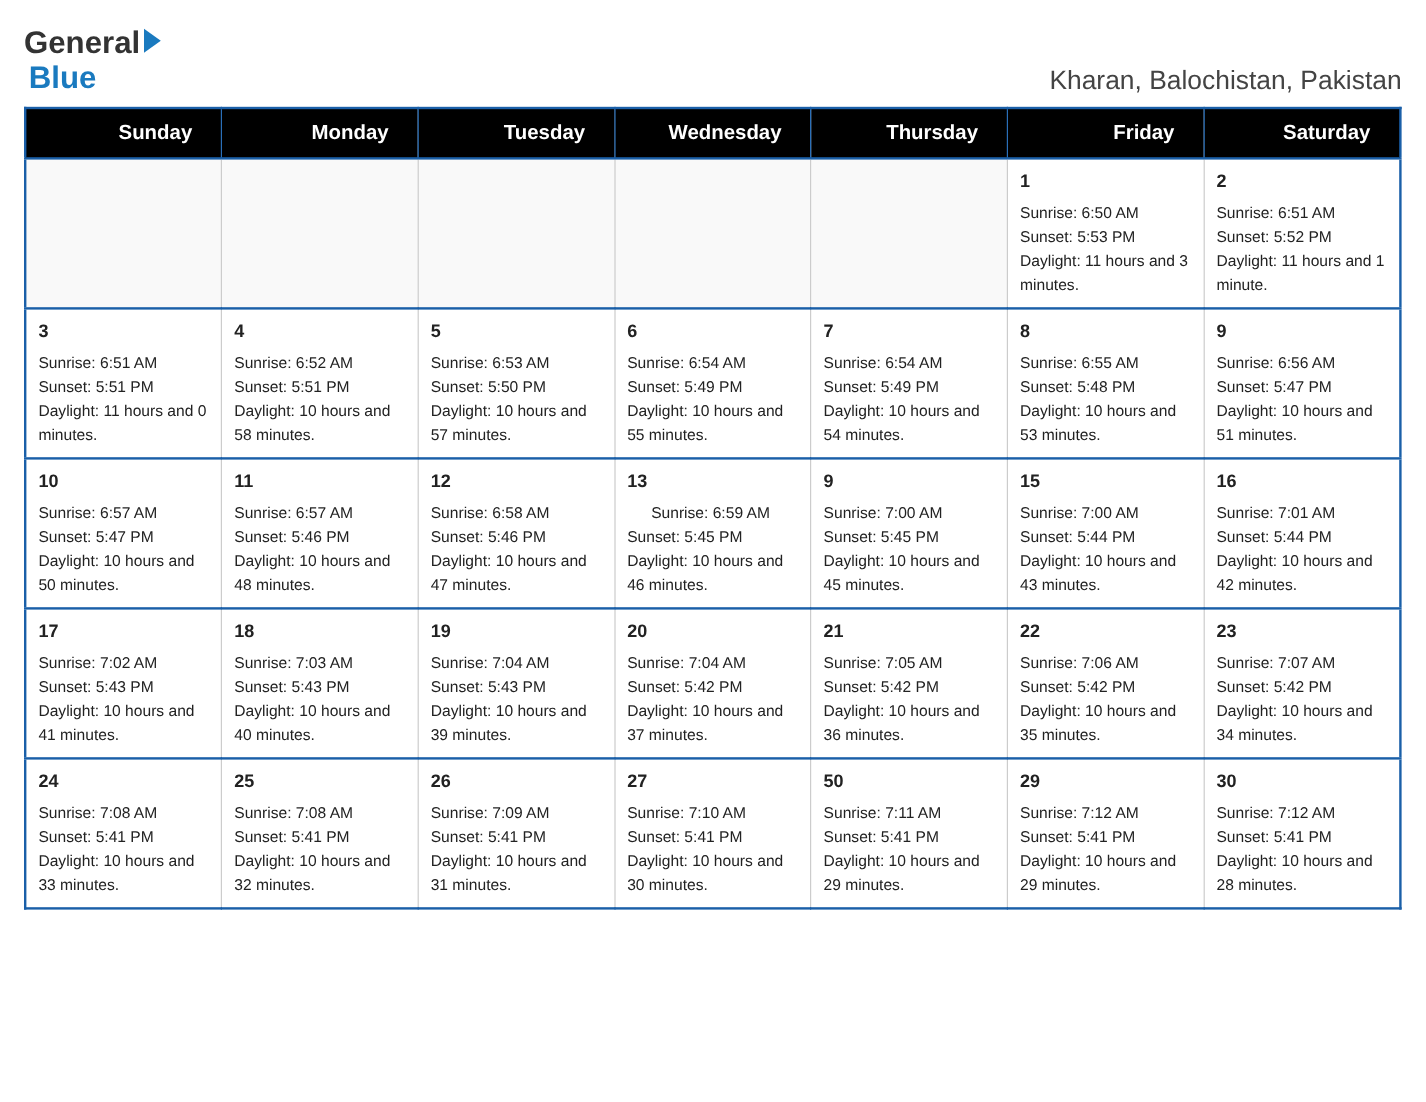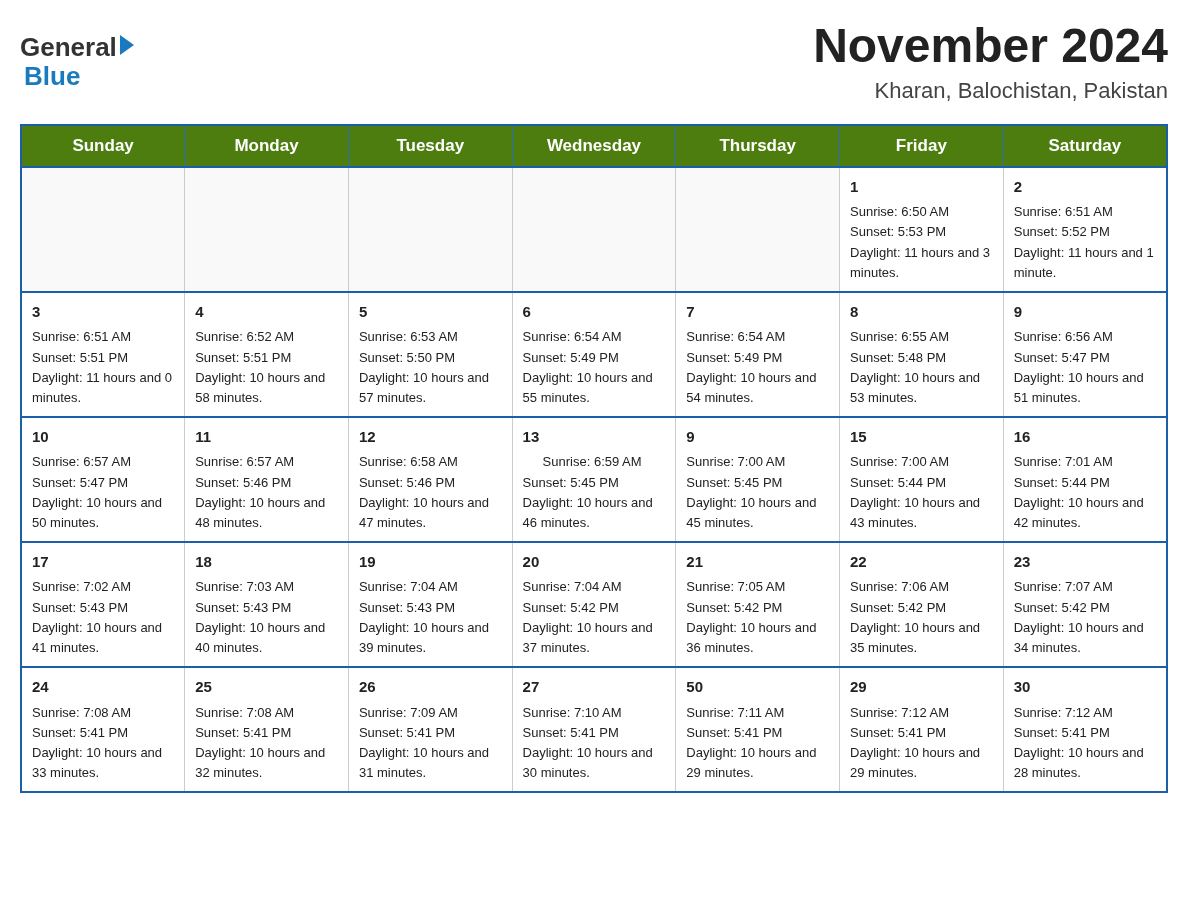--- a/index.html
+++ b/index.html
@@ -6,22 +6,22 @@
     body {
       font-family: Arial, sans-serif;
       background: #fff;
       width: 1188px;
       min-height: 918px;
       padding: 20px;
     }
     .header {
       display: flex;
       justify-content: space-between;
-      align-items: center;
-      margin-bottom: 20px;
+      align-items: flex-end;
+      margin-bottom: 9px;
     }
     .logo {
       display: flex;
       flex-direction: column;
       align-items: flex-start;
     }
     .logo-top {
       display: flex;
       align-items: center;
     }
@@ -60,26 +60,26 @@
       font-size: 22px;
       color: #444;
       margin-top: 5px;
     }
     .calendar {
       width: 100%;
       border-collapse: collapse;
       border: 2px solid #1a5fa8;
     }
     .calendar thead tr th {
-      background-color: #4d7c0f;
+      background-color: #000000;
       color: #fff;
       font-size: 17px;
       font-weight: bold;
-      padding: 10px 11px;
-      text-align: center;
+      padding: 10px 24px;
+      text-align: right;
       border-right: 1px solid #2a6fb8;
     }
     .calendar thead tr th:last-child {
       border-right: none;
     }
     .calendar tbody tr {
       border-top: 2px solid #1a5fa8;
     }
     .calendar tbody tr td {
       vertical-align: top;
@@ -114,21 +114,20 @@
 
 <div class="header">
   <div class="logo">
     <div class="logo-top">
       <span class="logo-general">General</span>
       <div class="logo-arrow"></div>
     </div>
     <span class="logo-blue">Blue</span>
   </div>
   <div class="title-section">
-    <div class="main-title">November 2024</div>
     <div class="subtitle">Kharan, Balochistan, Pakistan</div>
   </div>
 </div>
 
 <table class="calendar">
   <thead>
     <tr>
     <th>Sunday</th>
         <th>Monday</th>
         <th>Tuesday</th>

